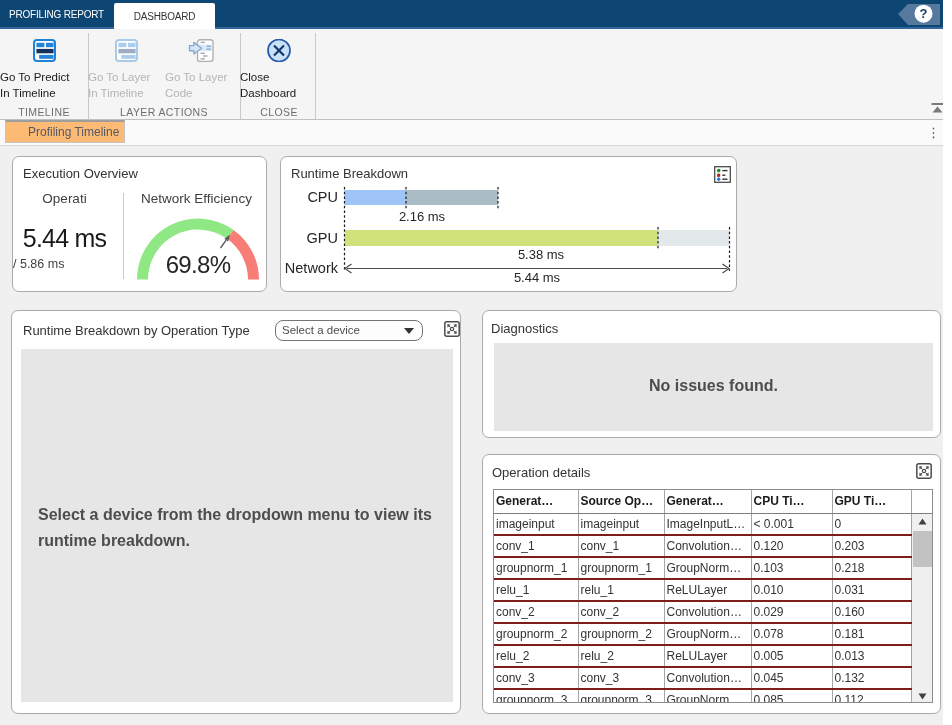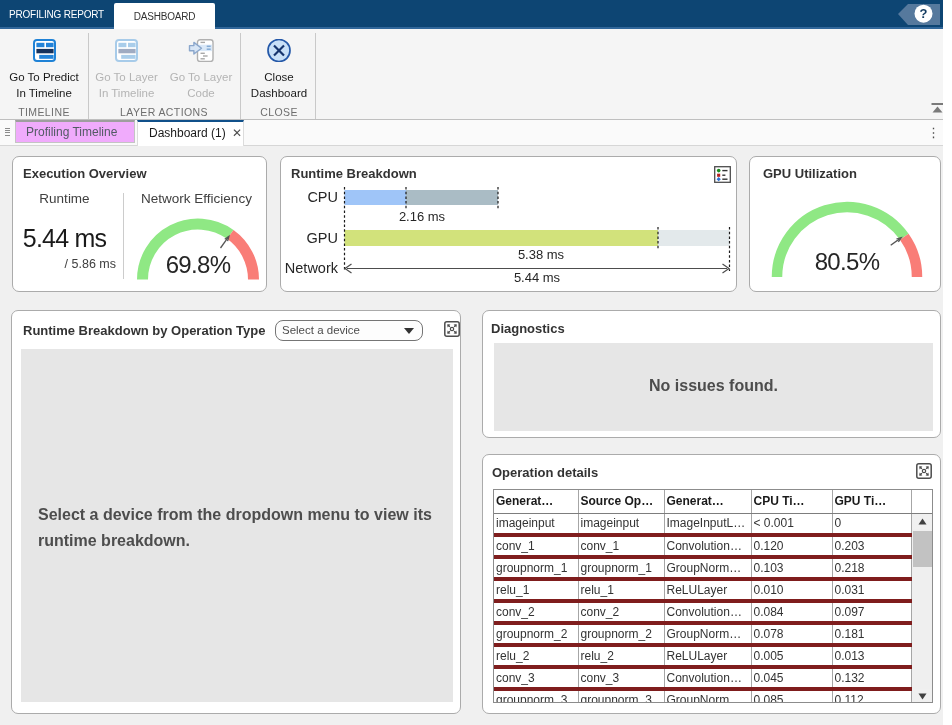--- a/index.html
+++ b/index.html
@@ -6,62 +6,62 @@
 html,body{width:952px;height:725px;font-family:"Liberation Sans",sans-serif;}
 #app{position:relative;width:943px;height:725px;background:#f0f0f0;overflow:hidden}
 .abs{position:absolute}
 
 #topbar{position:absolute;left:0;top:0;width:952px;height:29px;background:#0d4573}
 #tabreport{position:absolute;left:9px;top:0;height:29px;line-height:29px;color:#fff;font-size:10px;letter-spacing:-.2px}
 #tabdash{position:absolute;z-index:2;left:114px;top:3px;width:101px;height:26px;background:#fff;border-radius:2px 2px 0 0;text-align:center;line-height:27px;font-size:10px;color:#333;letter-spacing:-.2px}
 
 #ribbon{position:absolute;left:0;top:29px;width:952px;height:91px;background:#f5f5f5;border-bottom:1px solid #bfbfbf;box-sizing:border-box}
 .rdiv{position:absolute;top:4px;width:1px;height:86px;background:#c9c9c9}
-.rbtn{position:absolute;top:10px;text-align:center;font-size:11.5px;line-height:16px;color:#1a1a1a}
+.rbtn{position:absolute;top:10px;font-size:11.5px;line-height:16px;color:#1a1a1a}
 .rbtn.dis{color:#b4b4b4}
 .rbtn .ic{display:block;margin:0 auto 7px auto}
 .rlabel{position:absolute;top:77px;font-size:10.5px;color:#6e6e6e;text-align:center;letter-spacing:.4px}
 
 #docbar{position:absolute;left:0;top:120px;width:952px;height:26px;background:#fafafa;border-bottom:1px solid #d6d6d6}
 #grip{position:absolute;left:5px;top:8px;width:5px;height:8px;background:repeating-linear-gradient(to bottom,#8c8c8c 0,#8c8c8c 1px,transparent 1px,transparent 2.2px)}
 
-#dtab1{position:absolute;left:15px;top:0;width:120px;height:23px;background:#f0abfc;border:1px solid #c4c4c4;border-top:2px solid #9e9e9e;padding-left:10px;line-height:21px;font-size:12px;color:#525a64}
+#dtab1{position:absolute;left:5px;top:0;width:120px;height:23px;background:#fdba74;border:1px solid #c4c4c4;border-top:2px solid #9e9e9e;padding-left:22px;line-height:21px;font-size:12px;color:#525a64}
 #dtab2{position:absolute;left:137px;top:0;width:107px;height:26px;background:#fff;border-top:2px solid #10508a;border-left:1px solid #dcdcdc;border-right:1px solid #dcdcdc;padding-left:11px;line-height:22px;font-size:12px;color:#1a1a1a;white-space:nowrap}
 #dtab2 .x{color:#4d4d4d;font-size:12px;margin-left:3px}
 #dots{position:absolute;right:12px;top:5px;font-size:13px;color:#4d4d4d;letter-spacing:0}
 
 .panel{position:absolute;background:#fff;border:1px solid #ababab;border-radius:7px}
-.ptitle{position:absolute;font-size:13px;font-weight:bold;color:#333;line-height:15px;white-space:nowrap}
+.ptitle{position:absolute;font-size:13px;font-weight:normal;color:#333;line-height:15px;white-space:nowrap}
 .graybox{position:absolute;background:#e6e6e6}
 .bigmsg{font-weight:bold;color:#4d4d4d;font-size:16px}
 
 #p1{left:12px;top:156px;width:255px;height:136px}
 #p1 .vdiv{position:absolute;left:110px;top:36px;width:1px;height:86px;background:#ccc}
 .sublabel{position:absolute;font-size:13.5px;color:#404040;text-align:center}
 #runbig{position:absolute;left:0;top:69px;width:103px;text-align:center;font-size:25px;line-height:25px;letter-spacing:-.8px;color:#1a1a1a}
-#runsub{position:absolute;left:0;top:100px;width:103px;text-align:right;font-size:12.5px;line-height:14px;color:#404040}
+#runsub{position:absolute;left:0;top:100px;width:103px;text-align:left;font-size:12.5px;line-height:14px;color:#404040}
 .gaugetxt{position:absolute;font-size:24px;line-height:24px;letter-spacing:-.7px;color:#262626;text-align:center}
 
 #p2{left:280px;top:156px;width:457px;height:136px}
 
 #p3{left:749px;top:156px;width:192px;height:136px}
 
 #p4{left:11px;top:310px;width:450px;height:404px}
 #dropdown{position:absolute;left:263px;top:9px;width:148px;height:21px;border:1px solid #757575;border-radius:8px;background:#fdfdfd;font-size:11.5px;color:#4d4d4d;line-height:19px;padding-left:6px}
 #dropdown .caret{position:absolute;right:8px;top:7px;width:0;height:0;border-left:5px solid transparent;border-right:5px solid transparent;border-top:6px solid #333}
 #p4msg{position:absolute;left:26px;top:191px;width:400px;line-height:26px}
 
 #p5{left:482px;top:310px;width:459px;height:128px}
 #p5msg{position:absolute;left:11px;top:66px;width:439px;text-align:center}
 
 #p6{left:482px;top:454px;width:459px;height:260px}
 #tblwrap{position:absolute;left:10px;top:34px;width:440px;height:214px;overflow:hidden;border:1px solid #8c8c8c;background:#fff}
 table{border-collapse:collapse;table-layout:fixed;width:439px;font-size:12px}
 th{font-weight:bold;color:#1a1a1a;text-align:left;height:23px;border-right:1px solid #a6a6a6;border-bottom:1px solid #7d7d7d;padding:0 0 0 2px;overflow:hidden;white-space:nowrap}
-td{color:#333;height:22px;border-right:1px solid #a6a6a6;border-bottom:4px solid #7f1d1d;padding:0 0 0 2px;overflow:hidden;white-space:nowrap}
+td{color:#333;height:22px;border-right:1px solid #a6a6a6;border-bottom:2px solid #7f1d1d;padding:0 0 0 2px;overflow:hidden;white-space:nowrap}
 td.sb,th.sb{border-right:none;padding:0}
 
 #sbar{position:relative;width:21px;height:190px;background:#efefef}
 .sarr{position:absolute;left:0;width:21px;height:15px;background:#f0f0f0;text-align:center}
 .sarr svg{display:block;margin:4px auto 0 auto}
 #sthumb{position:absolute;left:1px;top:17px;width:19px;height:36px;background:#c2c2c2}
 </style>
 </head>
 <body>
 <div id="app">
@@ -128,28 +128,27 @@
   <div class="rlabel" style="left:240px;width:78px">CLOSE</div>
   <svg class="abs" style="left:931px;top:74px" width="13" height="11" viewBox="0 0 13 11">
     <line x1="0.5" y1="1" x2="12.5" y2="1" stroke="#7a7a7a" stroke-width="2"></line>
     <polygon points="6.5,3.5 11.5,9.5 1.5,9.5" fill="#7a7a7a"></polygon>
   </svg>
 </div>
 
 <div id="docbar">
   <div id="grip"></div>
   <div id="dtab1">Profiling Timeline</div>
-  <div id="dtab2">Dashboard (1) <span class="x">✕</span></div>
   <div id="dots">⋮</div>
 </div>
 
 <div class="panel" id="p1">
   <div class="ptitle" style="left:10px;top:9px">Execution Overview</div>
   <div class="vdiv"></div>
-  <div class="sublabel" style="left:0;top:34px;width:103px">Runtime</div>
+  <div class="sublabel" style="left:0;top:34px;width:103px">Operati</div>
   <div class="sublabel" style="left:112px;top:34px;width:143px">Network Efficiency</div>
   <div id="runbig">5.44 ms</div>
   <div id="runsub">/ 5.86 ms</div>
   <svg class="abs" style="left:0;top:0" width="255" height="136" viewBox="0 0 255 136">
     <path d="M 129.5 122.5 A 55.5 55.5 0 0 1 217.31 77.39" fill="none" stroke="#8fe884" stroke-width="11"></path>
     <path d="M 217.31 77.39 A 55.5 55.5 0 0 1 240.5 122.5" fill="none" stroke="#f97d77" stroke-width="11"></path>
     <line x1="207.5" y1="91" x2="215.3" y2="80.2" stroke="#555" stroke-width="1.3"></line>
     <polyline points="211.8,82.2 215.9,79.4 214.6,84.2" fill="none" stroke="#555" stroke-width="1.3"></polyline>
   </svg>
   <div class="gaugetxt" style="left:130px;top:96px;width:110px">69.8%</div>
@@ -185,30 +184,20 @@
       <text x="57" y="45" text-anchor="end">CPU</text>
       <text x="57" y="86" text-anchor="end">GPU</text>
       <text x="57" y="116" text-anchor="end">Network</text>
       <text x="141" y="64" text-anchor="middle" font-size="13">2.16 ms</text>
       <text x="260" y="102" text-anchor="middle" font-size="13">5.38 ms</text>
       <text x="256" y="125" text-anchor="middle" font-size="13">5.44 ms</text>
     </g>
   </svg>
 </div>
 
-<div class="panel" id="p3">
-  <div class="ptitle" style="left:13px;top:9px">GPU Utilization</div>
-  <svg class="abs" style="left:0;top:0" width="192" height="136" viewBox="0 0 192 136">
-    <path d="M 27 120 A 70 70 0 0 1 154.27 79.75" fill="none" stroke="#8fe884" stroke-width="10.5"></path>
-    <path d="M 154.27 79.75 A 70 70 0 0 1 167 120" fill="none" stroke="#f97d77" stroke-width="10.5"></path>
-    <line x1="140.7" y1="88.3" x2="150.6" y2="81.1" stroke="#555" stroke-width="1.3"></line>
-    <polyline points="146.4,82.0 151.2,80.6 148.4,84.8" fill="none" stroke="#555" stroke-width="1.3"></polyline>
-  </svg>
-  <div class="gaugetxt" style="left:42px;top:93px;width:110px">80.5%</div>
-</div>
 
 <div class="panel" id="p4">
   <div class="ptitle" style="left:11px;top:12px">Runtime Breakdown by Operation Type</div>
   <div id="dropdown">Select a device<span class="caret"></span></div>
   <svg class="abs" style="left:432px;top:10px" width="16" height="16" viewBox="0 0 16 16">
     <rect x="0.8" y="0.8" width="14.4" height="14.4" rx="2" fill="#fff" stroke="#4d4d4d" stroke-width="1.5"></rect>
     <circle cx="8" cy="8" r="1.7" fill="none" stroke="#4d4d4d" stroke-width="1.2"></circle>
     <g stroke="#4d4d4d" stroke-width="1.2">
       <line x1="5.9" y1="5.9" x2="4" y2="4"></line>
           <line x1="10.1" y1="5.9" x2="12" y2="4"></line>
@@ -309,22 +298,22 @@
               <td>relu_1</td>
               <td>relu_1</td>
               <td>ReLULayer</td>
               <td>0.010</td>
               <td>0.031</td>
             </tr>
       <tr>
               <td>conv_2</td>
               <td>conv_2</td>
               <td>Convolution…</td>
-              <td>0.084</td>
-              <td>0.097</td>
+              <td>0.029</td>
+              <td>0.160</td>
             </tr>
       <tr>
               <td>groupnorm_2</td>
               <td>groupnorm_2</td>
               <td>GroupNorm…</td>
               <td>0.078</td>
               <td>0.181</td>
             </tr>
       <tr>
               <td>relu_2</td>

